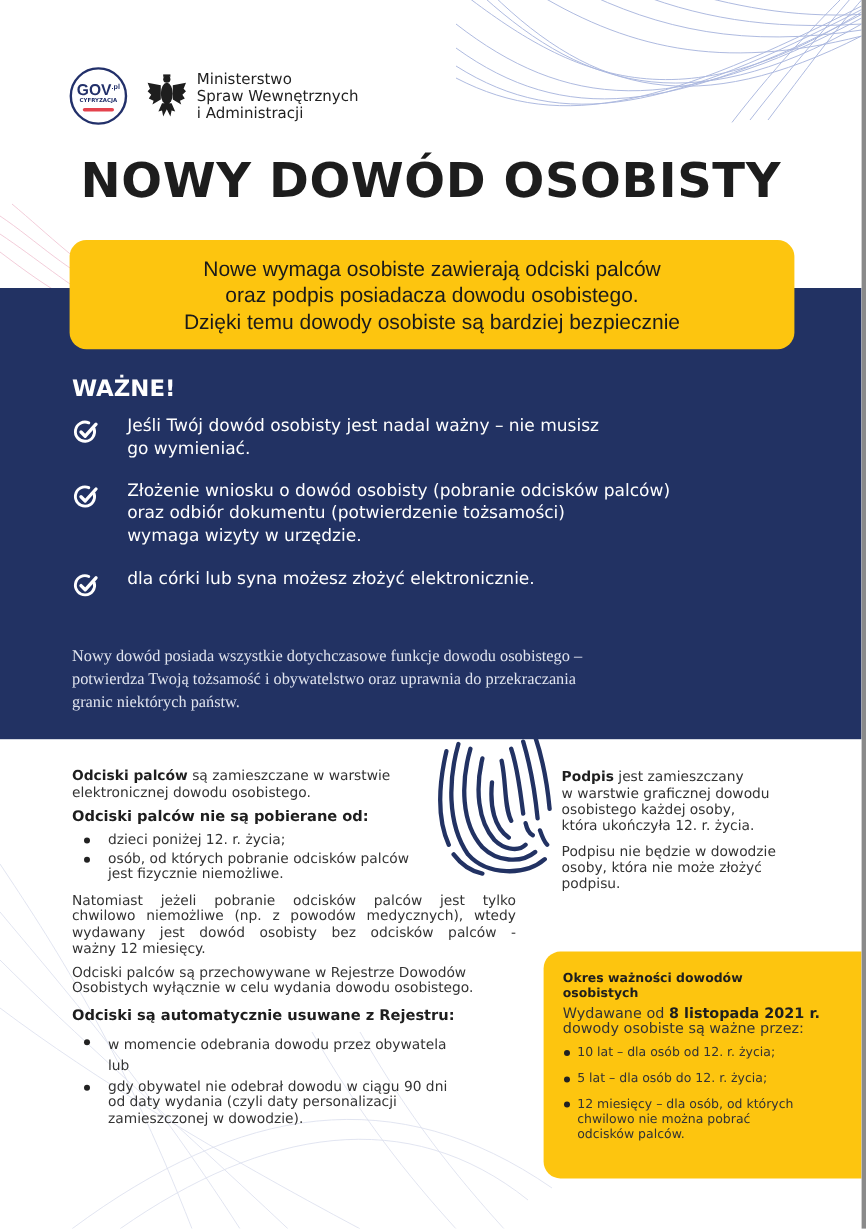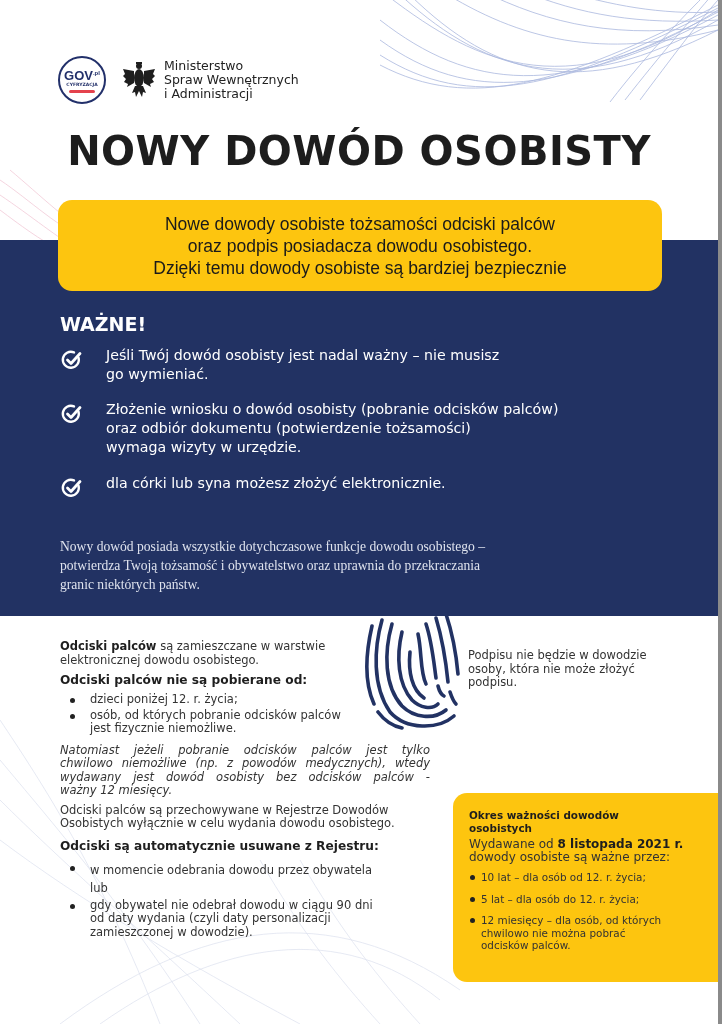--- a/index.html
+++ b/index.html
@@ -130,21 +130,21 @@
       <div>Spraw Wewnętrznych</div>
       <div>i Administracji</div>
     </div>
   </div>
 
   <h1 class="title">NOWY DOWÓD OSOBISTY</h1>
 
   <div class="blue-band"></div>
 
   <div class="yellow-banner">
-    <span>Nowe dowody osobiste tożsamości odciski palców</span>
+    <span>Nowe wymaga osobiste zawierają odciski palców</span>
     <span>oraz podpis posiadacza dowodu osobistego.</span>
     <span>Dzięki temu dowody osobiste są bardziej bezpiecznie</span>
   </div>
 
   <div class="wazne">WAŻNE!</div>
 
   <div class="check-item" style="top:346px;">
     <svg class="check-icon" viewBox="0 0 24 24">
       <path d="M18.5 9.5 A8 8 0 1 1 14 4.4" fill="none" stroke="#fff" stroke-width="2.4" stroke-linecap="round"></path>
       <path d="M7.5 12 L11 15.5 L20 5.5" fill="none" stroke="#fff" stroke-width="2.8" stroke-linecap="round" stroke-linejoin="round"></path>
@@ -205,21 +205,21 @@
     <div class="h">Odciski palców nie są pobierane od:</div>
     <ul class="bullets">
       <li>
           <span>dzieci poniżej 12. r. życia;</span>
         </li>
       <li>
         <span>osób, od których pobranie odcisków palców</span>
         <span>jest fizycznie niemożliwe.</span>
       </li>
     </ul>
-    <div class="p" style="margin-top:8px;font-style:italic;">
+    <div class="p" style="margin-top:8px;">
       <span class="line just" style="text-align-last:justify;">Natomiast jeżeli pobranie odcisków palców jest tylko</span>
       <span class="line just" style="text-align-last:justify;">chwilowo niemożliwe (np. z powodów medycznych), wtedy</span>
       <span class="line just" style="text-align-last:justify;">wydawany jest dowód osobisty bez odcisków palców -</span>
       <span class="line">ważny 12 miesięcy.</span>
     </div>
     <div class="p" style="margin-top:6px;">
       <span class="line">Odciski palców są przechowywane w Rejestrze Dowodów</span>
       <span class="line">Osobistych wyłącznie w celu wydania dowodu osobistego.</span>
     </div>
     <div class="h" style="margin-top:8px;">Odciski są automatycznie usuwane z Rejestru:</div>
@@ -230,20 +230,26 @@
       </li>
       <li>
         <span>gdy obywatel nie odebrał dowodu w ciągu 90 dni</span>
         <span>od daty wydania (czyli daty personalizacji</span>
         <span>zamieszczonej w dowodzie).</span>
       </li>
     </ul>
   </div>
 
   <div class="col-right">
+    <div class="p">
+      <span class="line"><b style="color:#1e1e1e">Podpis</b><span> jest zamieszczany</span></span>
+      <span class="line">w warstwie graficznej dowodu</span>
+      <span class="line">osobistego każdej osoby,</span>
+      <span class="line">która ukończyła 12. r. życia.</span>
+    </div>
     <div class="p" style="margin-top:8px;">
       <span class="line">Podpisu nie będzie w dowodzie</span>
       <span class="line">osoby, która nie może złożyć</span>
       <span class="line">podpisu.</span>
     </div>
   </div>
 
   <div class="validity-box">
     <div class="vb-title">
       <span>Okres ważności dowodów</span>

